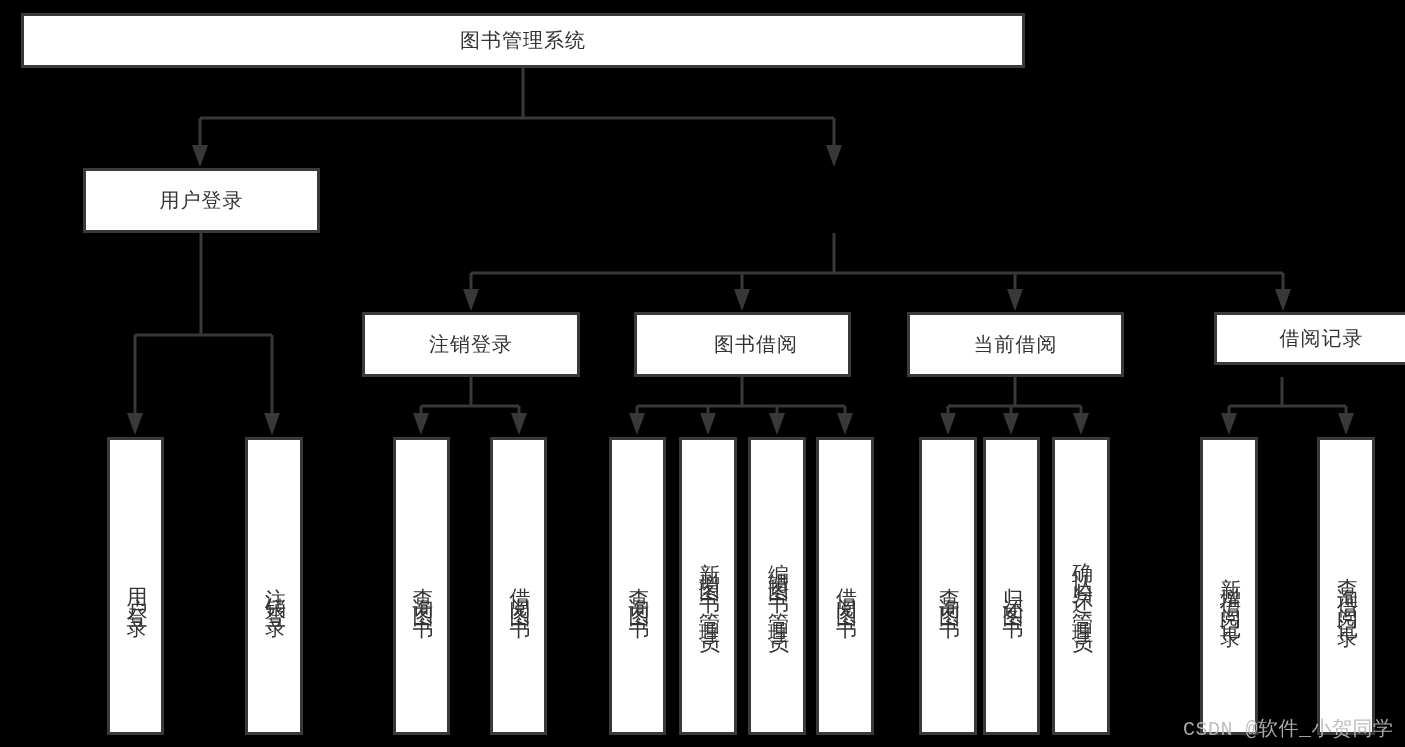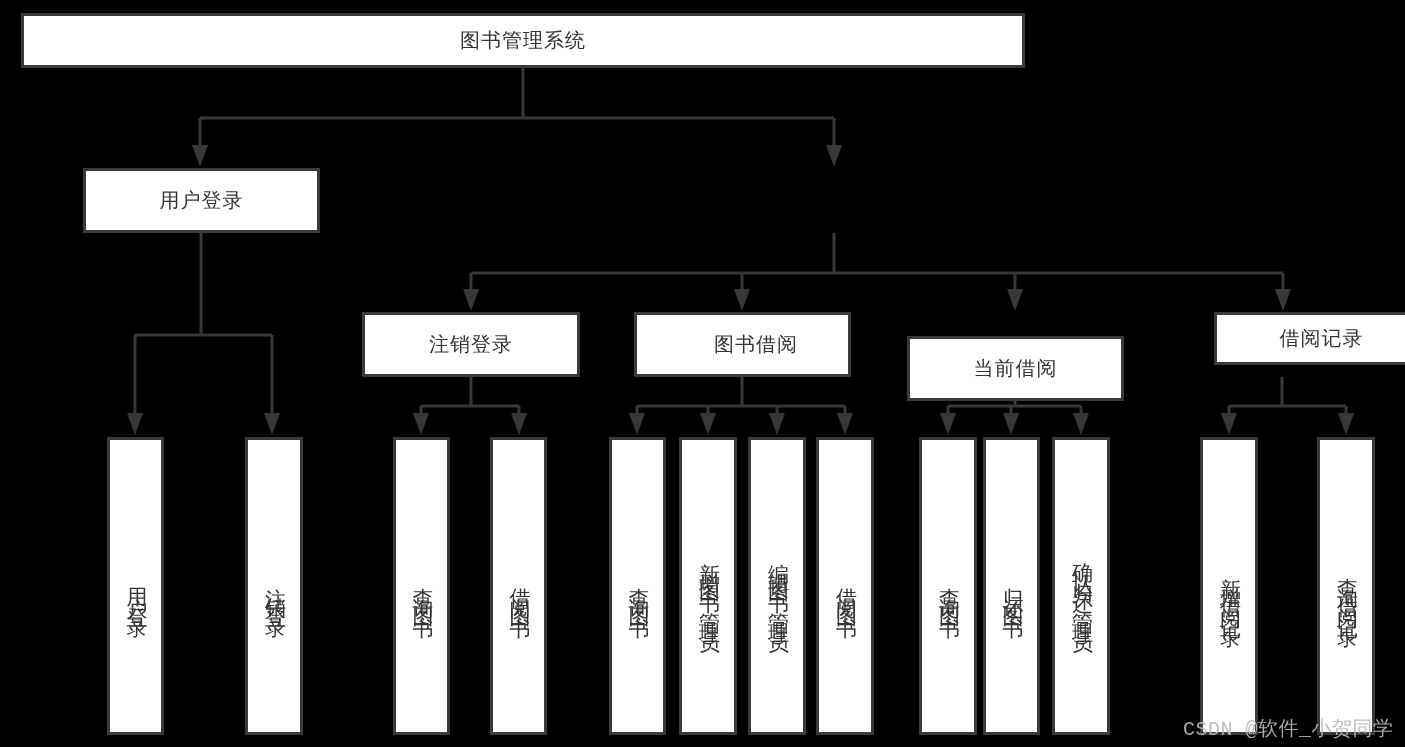--- a/index.html
+++ b/index.html
@@ -118,21 +118,21 @@
   <div class="node" style="left:83px; top:168px; width:237px; height:65px;">
     <span class="lbl">用户登录</span>
   </div>
 
   <div class="node" style="left:362px; top:312px; width:218px; height:65px;">
     <span class="lbl">注销登录</span>
   </div>
   <div class="node" style="left:634px; top:312px; width:217px; height:65px;padding-left:27px;">
     <span class="lbl">图书借阅</span>
   </div>
-  <div class="node" style="left:907px; top:312px; width:217px; height:65px;margin-top:24px;">
+  <div class="node" style="left:907px; top:312px; width:217px; height:65px;">
     <span class="lbl">当前借阅</span>
   </div>
   <div class="node" style="left:1214px; top:312px; width:215px; height:53px;">
     <span class="lbl">借阅记录</span>
   </div>
 
   <div class="node leaf" style="left:107px; top:437px; width:57px; height:298px;">
     <span class="lbl">用户登录</span>
   </div>
   <div class="node leaf" style="left:245px; top:437px; width:58px; height:298px;">

